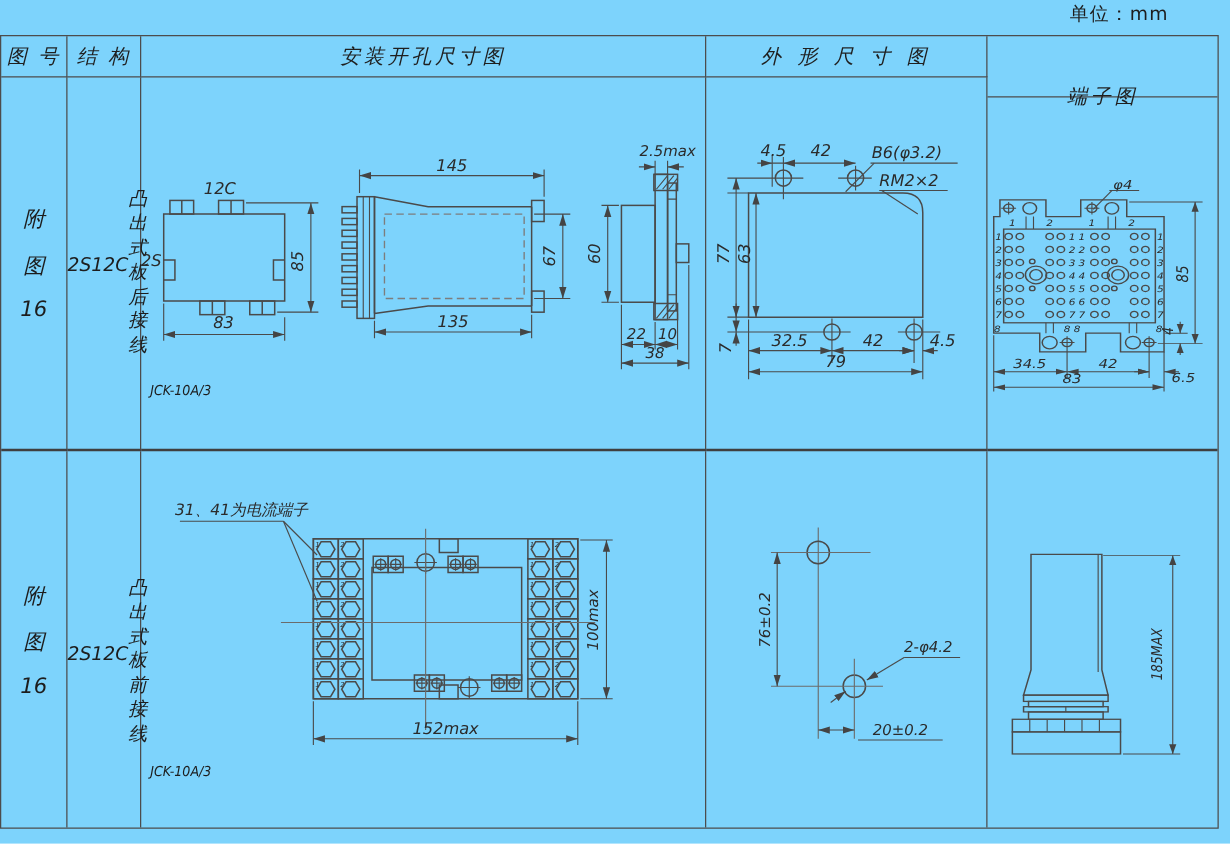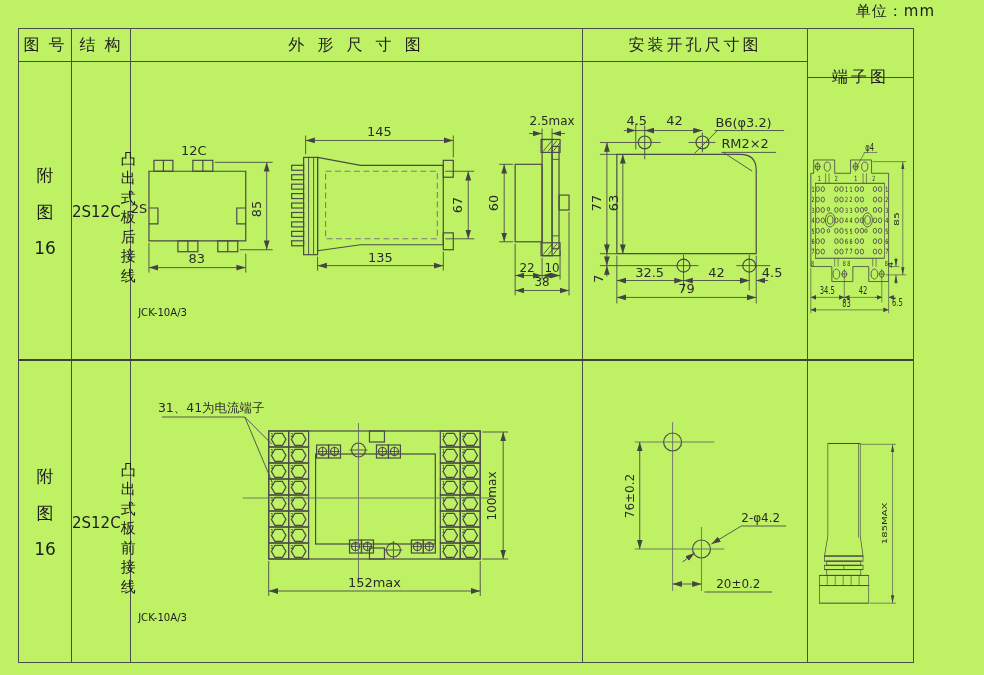--- a/index.html
+++ b/index.html
@@ -1,22 +1,22 @@
 <!DOCTYPE html>
 <html><head>
 <meta charset="utf-8">
 <style>
   html,body{margin:0;padding:0;background:#fff;}
-  .page{position:relative;width:984px;height:675px;background:#bef264;overflow:hidden;
+  .page{position:relative;width:984px;height:675px;background:#7dd3fc;overflow:hidden;
         font-family:"DejaVu Sans",sans-serif;color:#222;}
   .unit{position:absolute;top:2px;right:49px;font-size:15px;color:#1d1d1d;letter-spacing:1px;}
-  .sheet{position:absolute;left:18px;top:28px;width:896px;height:635px;
+  .sheet{position:absolute;left:0;top:28px;width:975px;height:635px;
          border:1.6px solid #4c4c4c;box-sizing:border-box;
          display:grid;grid-template-columns:53px 59px 452px 225px 1fr;
-         grid-template-rows:33px 299px 1fr;}
+         grid-template-rows:33px 299px 1fr;font-style:italic;}
   .cell{border-right:1.4px solid #4c4c4c;border-bottom:1.4px solid #4c4c4c;
         box-sizing:border-box;position:relative;overflow:visible;}
   .cell.last{border-right:none;margin-top:48px;}
   .cell.bot{border-bottom:none;}
   .cell.thick{border-bottom:2.2px solid #3f3f3f;}
   .hd{display:flex;align-items:center;justify-content:center;
       font-size:16px;color:#1f1f1f;letter-spacing:2px;white-space:pre;}
   .figcell{display:flex;flex-direction:column;align-items:center;justify-content:center;
            gap:14px;font-size:17px;color:#1d1d1d;}
   .structcell{display:flex;align-items:center;font-size:15px;color:#1d1d1d;}
@@ -51,22 +51,22 @@
       </marker>
     </defs>
   </svg>
 
   <div class="unit">单位：mm</div>
 
   <div class="sheet">
 
     <div class="cell hd">图 号</div>
     <div class="cell hd">结 构</div>
+    <div class="cell hd" style="letter-spacing:3px">安装开孔尺寸图</div>
     <div class="cell hd" style="letter-spacing:4px">外 形 尺 寸 图</div>
-    <div class="cell hd" style="letter-spacing:3px">安装开孔尺寸图</div>
     <div class="cell hd last" style="letter-spacing:3px">端子图</div>
 
     <div class="cell thick figcell">
       <span>附</span>
       <span>图</span>
       <span>16</span>
     </div>
 
     <div class="cell thick structcell r1">
       <span class="model">2S12C</span>

